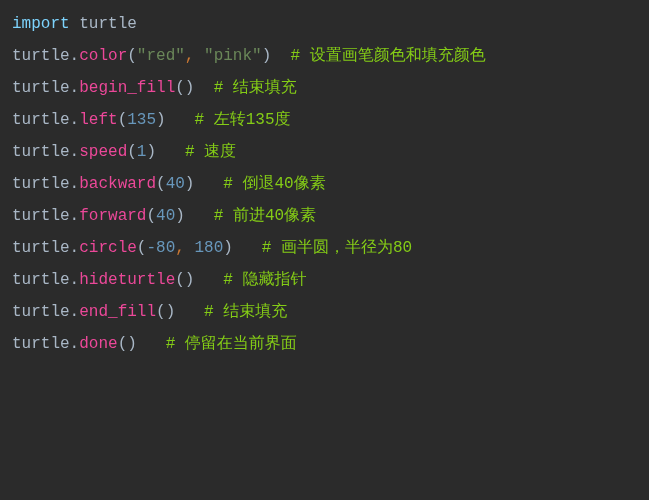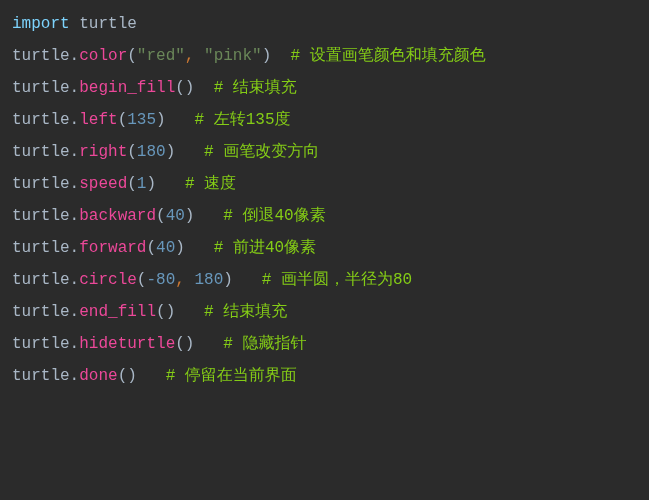--- a/index.html
+++ b/index.html
@@ -54,21 +54,20 @@
     }
   </style>
 </head>
 <body>
 
 <div id="code-container">
     <span class="code-line"><span class="keyword">import</span><span> </span><span class="module">turtle</span></span>
     <span class="code-line"><span class="module">turtle</span><span class="dot">.</span><span class="function">color</span><span class="paren">(</span><span class="string">"red"</span><span class="comma">, </span><span class="string">"pink"</span><span class="paren">)</span><span>  </span><span class="comment"># 设置画笔颜色和填充颜色</span></span>
     <span class="code-line"><span class="module">turtle</span><span class="dot">.</span><span class="function">begin_fill</span><span class="paren">()</span><span>  </span><span class="comment"># 结束填充</span></span>
     <span class="code-line"><span class="module">turtle</span><span class="dot">.</span><span class="function">left</span><span class="paren">(</span><span class="number">135</span><span class="paren">)</span><span>   </span><span class="comment"># 左转135度</span></span>
-    <span class="code-line"><span class="module">turtle</span><span class="dot">.</span><span class="function">right</span><span class="paren">(</span><span class="number">180</span><span class="paren">)</span><span>   </span><span class="comment"># 画笔改变方向</span></span>
     <span class="code-line"><span class="module">turtle</span><span class="dot">.</span><span class="function">speed</span><span class="paren">(</span><span class="number">1</span><span class="paren">)</span><span>   </span><span class="comment"># 速度</span></span>
     <span class="code-line"><span class="module">turtle</span><span class="dot">.</span><span class="function">backward</span><span class="paren">(</span><span class="number">40</span><span class="paren">)</span><span>   </span><span class="comment"># 倒退40像素</span></span>
     <span class="code-line"><span class="module">turtle</span><span class="dot">.</span><span class="function">forward</span><span class="paren">(</span><span class="number">40</span><span class="paren">)</span><span>   </span><span class="comment"># 前进40像素</span></span>
     <span class="code-line"><span class="module">turtle</span><span class="dot">.</span><span class="function">circle</span><span class="paren">(</span><span class="number">-80</span><span class="comma">, </span><span class="number">180</span><span class="paren">)</span><span>   </span><span class="comment"># 画半圆，半径为80</span></span>
+    <span class="code-line"><span class="module">turtle</span><span class="dot">.</span><span class="function">hideturtle</span><span class="paren">()</span><span>   </span><span class="comment"># 隐藏指针</span></span>
     <span class="code-line"><span class="module">turtle</span><span class="dot">.</span><span class="function">end_fill</span><span class="paren">()</span><span>   </span><span class="comment"># 结束填充</span></span>
-    <span class="code-line"><span class="module">turtle</span><span class="dot">.</span><span class="function">hideturtle</span><span class="paren">()</span><span>   </span><span class="comment"># 隐藏指针</span></span>
     <span class="code-line"><span class="module">turtle</span><span class="dot">.</span><span class="function">done</span><span class="paren">()</span><span>   </span><span class="comment"># 停留在当前界面</span></span>
   </div>
 
 </body></html>

